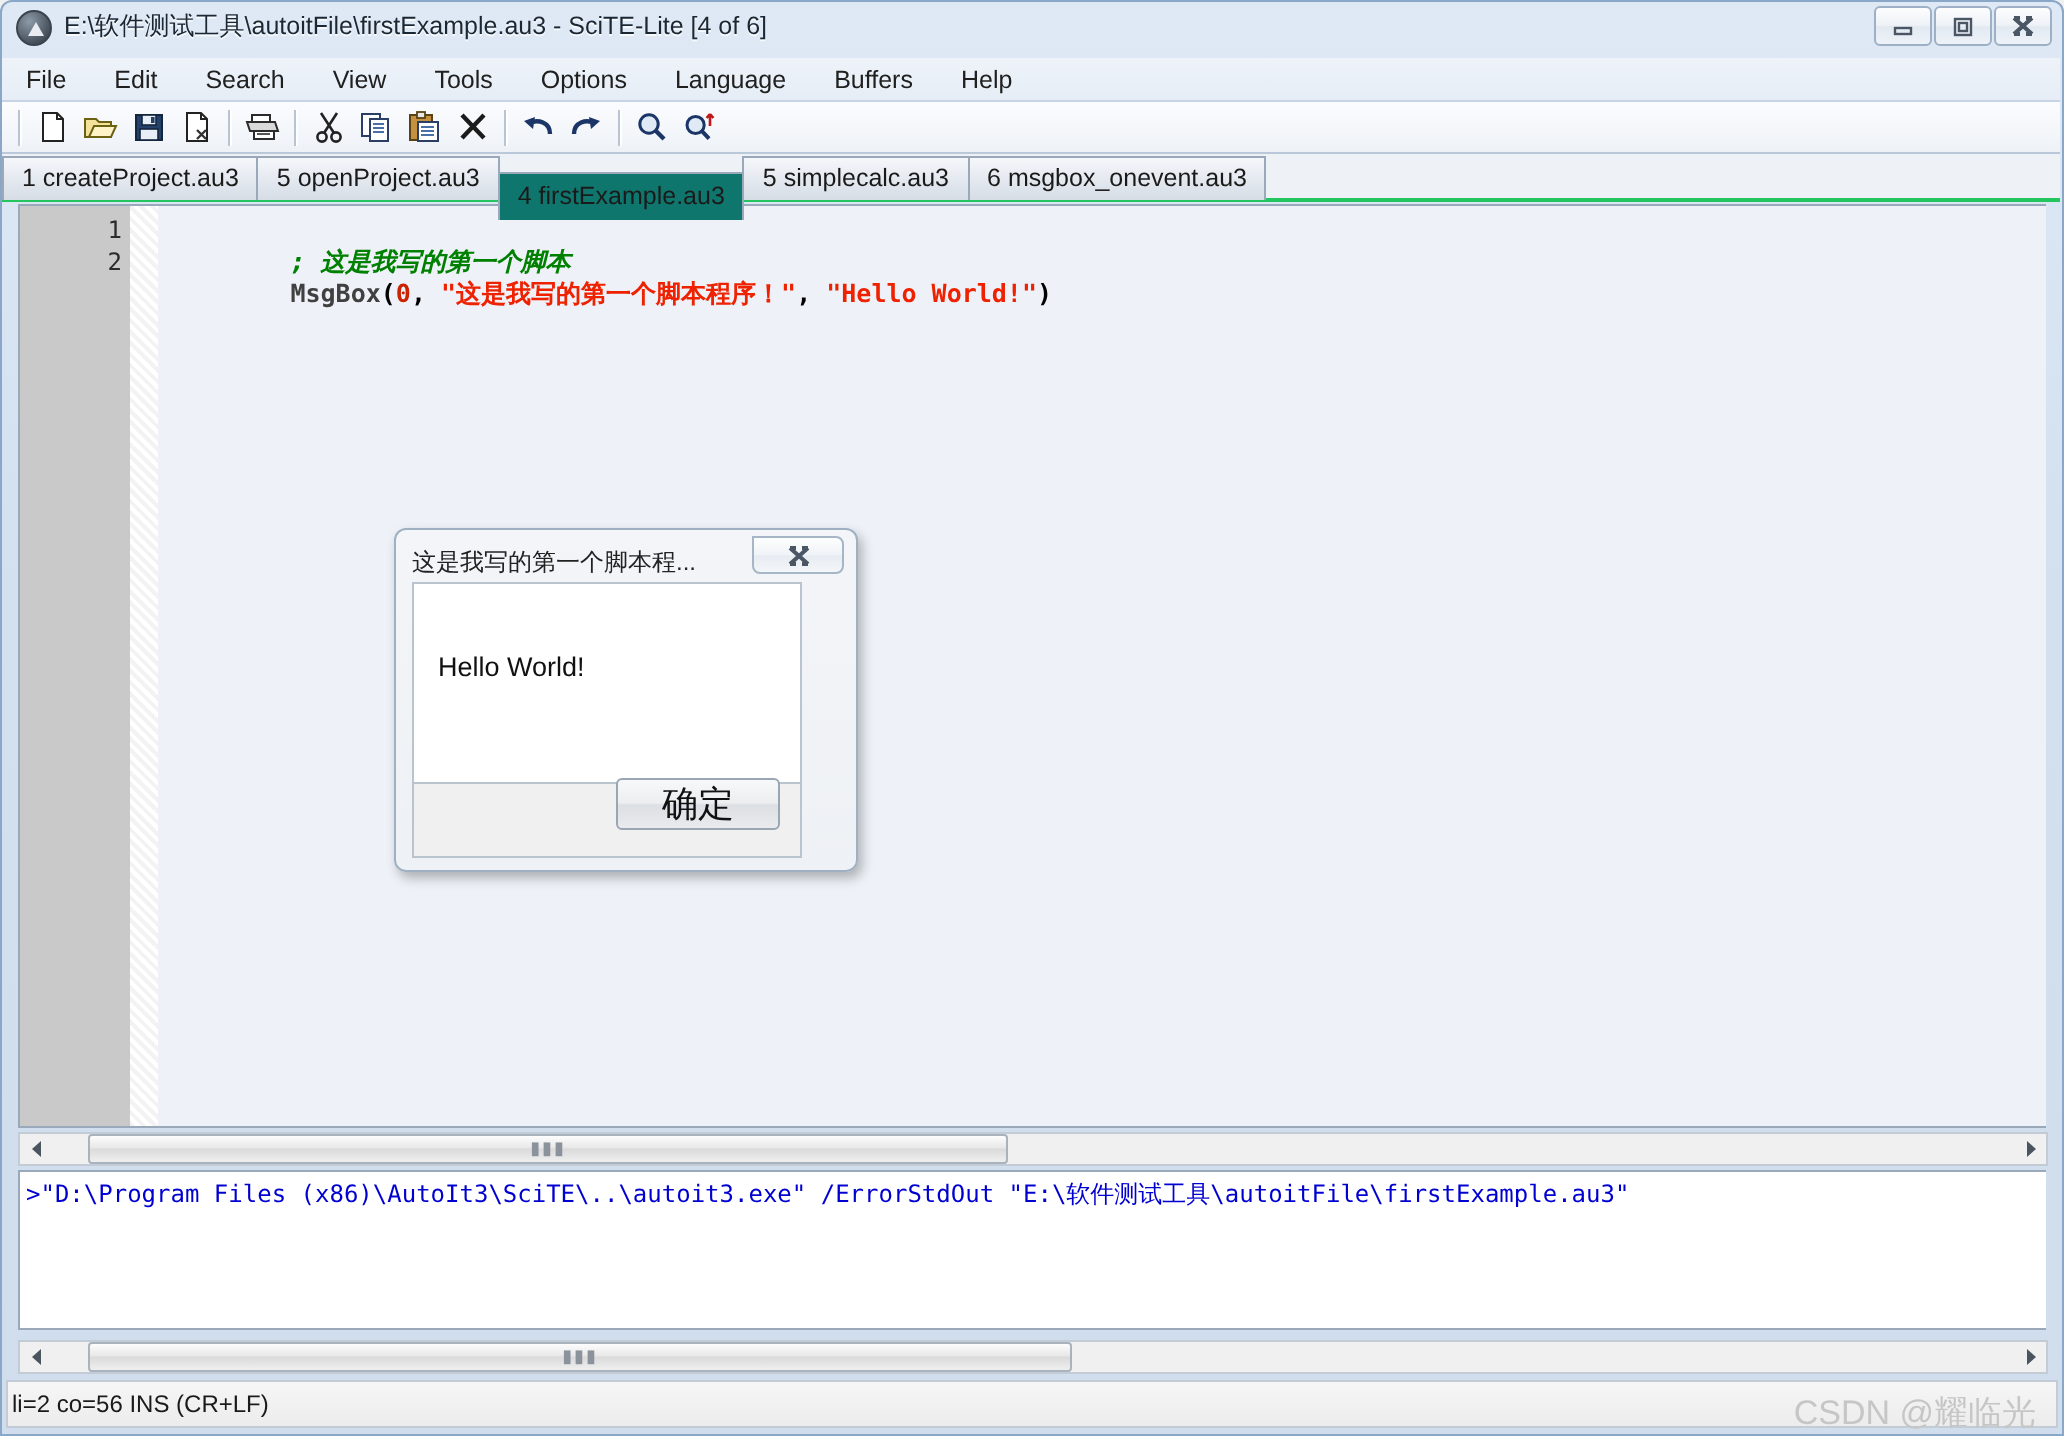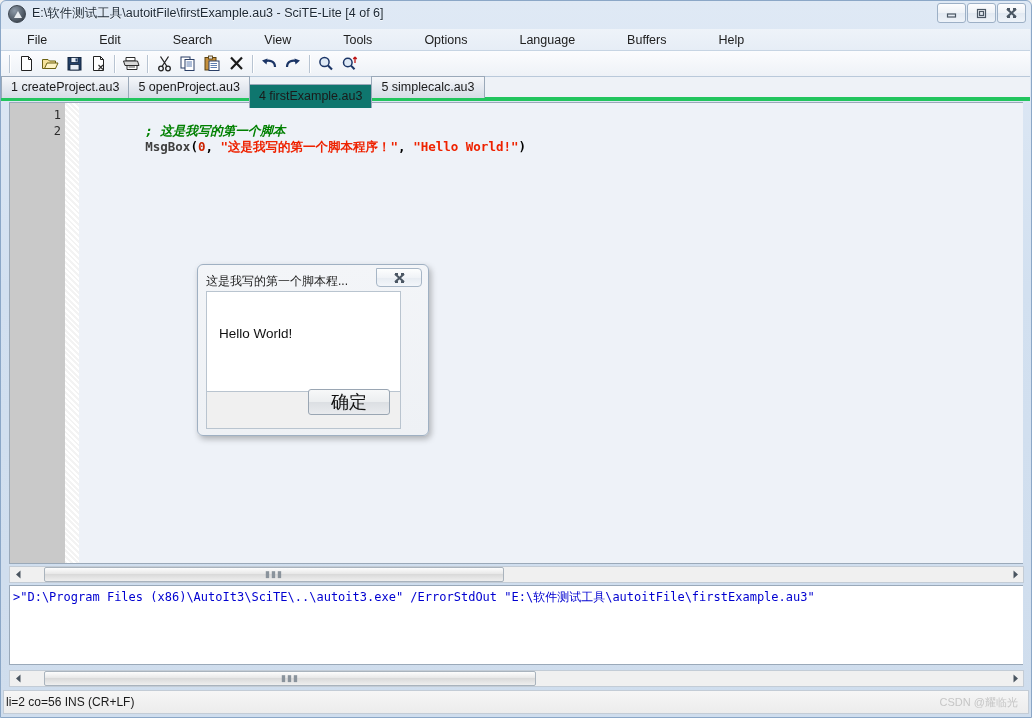--- a/index.html
+++ b/index.html
@@ -69,21 +69,21 @@
   
   .menubar {
     position: absolute;
     left: 1px; top: 29px; width: 1029px; height: 22px;
     background: linear-gradient(to bottom, #eef3f9 0%, #e6edf6 100%);
     display: flex; align-items: center;
     box-sizing: border-box;
     border-bottom: 1px solid #c6d4e3;
   }
   .menu-item {
-    padding: 2px 26px;
+    padding: 2px 12px;
     font-size: 12.5px;
     color: #202020;
     cursor: default;
     white-space: nowrap;
   }
 
   
   .toolbar {
     position: absolute;
     left: 1px; top: 51px; width: 1029px; height: 26px;
@@ -104,21 +104,21 @@
     box-shadow: 1px 0 0 #ffffff;
   }
 
   
   .tabstrip {
     position: absolute;
     left: 1px; top: 77px; width: 1029px; height: 24px;
     background: #eef2f7;
     display: flex; align-items: flex-end;
     box-sizing: border-box;
-    border-bottom: 4px solid #22c55e;
+    border-bottom: 2px solid #22c55e;
   }
   .tab {
     height: 22px;
     line-height: 21px;
     padding: 0 9px;
     font-size: 12.5px;
     color: #1a1a1a;
     background: linear-gradient(to bottom, #f5f7fa 0%, #e3e8ef 55%, #d6dde6 100%);
     border: 1px solid #9aa9b9;
     border-bottom: none;
@@ -235,21 +235,21 @@
     border: 1px solid #c3ccd6;
     box-sizing: border-box;
     display: flex; align-items: center;
   }
   .status-text {
     font-size: 12px; color: #1a1a1a;
     padding-left: 2px;
   }
   .watermark {
     position: absolute; right: 10px; top: 4px;
-    font-size: 11px; color: #c6c6c6;
+    font-size: 17px; color: #c6c6c6;
   }
 
   
   .dialog {
     position: absolute;
     left: 197px; top: 264px; width: 232px; height: 172px;
     background: linear-gradient(to bottom, #f3f5f8 0%, #eef1f5 100%);
     border: 1px solid #9fb0c2;
     border-radius: 6px;
     box-sizing: border-box;
@@ -445,20 +445,21 @@
         <path d="M14 2 L14 8 M14 2 L12.3 4 M14 2 L15.7 4" stroke="#c01818" stroke-width="1.3" fill="none"></path>
       </svg>
     </div>
   </div>
 
   <div class="tabstrip">
     <div class="tab">1 createProject.au3</div>
     <div class="tab">5 openProject.au3</div>
     <div class="tab active">4 firstExample.au3</div>
     <div class="tab">5 simplecalc.au3</div>
+    <div class="tab">6 msgbox_onevent.au3</div>
   </div>
 
   <div class="editor-wrap">
     <div class="linemargin">
       <div class="lineno" style="top:5px;">1</div>
       <div class="lineno" style="top:21px;">2</div>
     </div>
     <div class="foldmargin"></div>
     <div class="codearea">
       <div class="cline">

